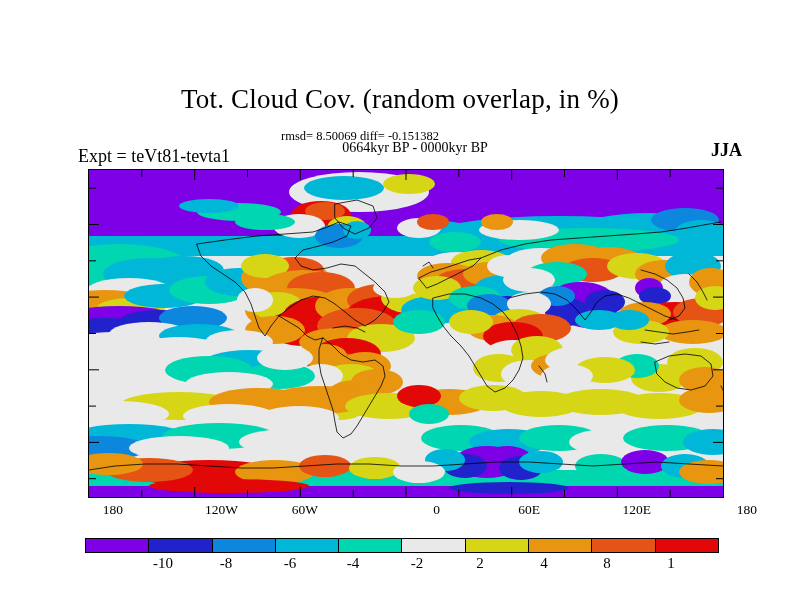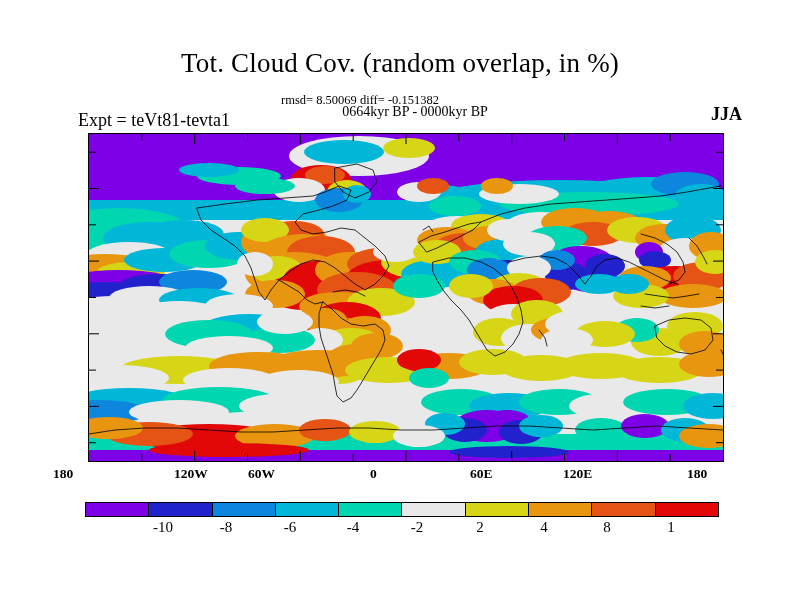--- a/index.html
+++ b/index.html
@@ -1,21 +1,21 @@
 <!DOCTYPE html>
 <html><head>
 <meta charset="utf-8">
 <style>
   html,body{margin:0;padding:0;}
   body{
     width:800px;height:600px;background:#ffffff;
     font-family:"Liberation Serif", serif;
     position:relative;overflow:hidden;
   }
-  #page{position:absolute;inset:0;}
+  #page{position:absolute;inset:0;margin-top:36px;}
 
   .txt{position:absolute;white-space:nowrap;color:#000;}
 
   #title{
     left:0;right:0;top:48px;text-align:center;
     font-size:27px;letter-spacing:.2px;
   }
   #stats{
     left:0;right:0;top:93px;text-align:center;
     font-size:12.5px;padding-right:80px;
@@ -29,23 +29,22 @@
 
   
   #plot{
     position:absolute;left:88px;top:133px;
     width:634px;height:327px;
     border:1px solid #000;box-sizing:content-box;
     background:#ffffff;overflow:hidden;
   }
   #plot svg{display:block;width:634px;height:327px;}
   .xlab{
-    position:absolute;top:466px;font-size:13.5px;text-align:left;
+    position:absolute;top:466px;font-size:13.5px;text-align:right;
     width:70px;
-    font-weight:bold;
   }
 
   
   #cbar{
     position:absolute;left:85px;top:502px;width:634px;height:15px;
     border:1px solid #000;box-sizing:border-box;display:flex;
   }
   #cbar .band{flex:1 1 0;height:100%;border-right:1px solid #000;}
   #cbar .band:last-child{border-right:none;}
   .cblab{
@@ -396,25 +395,25 @@
           <line x1="634" y1="199.8" x2="624" y2="199.8"></line>
           <line x1="634" y1="236.1" x2="627" y2="236.1"></line>
           <line x1="634" y1="272.4" x2="624" y2="272.4"></line>
           <line x1="634" y1="308.7" x2="627" y2="308.7"></line>
         </g>
       </g>
     </svg>
   </div>
 
   <div class="txt xlab" style="left:53px">180</div>
-  <div class="txt xlab" style="left:174px">120W</div>
+  <div class="txt xlab" style="left:168px">120W</div>
   <div class="txt xlab" style="left:248px">60W</div>
   <div class="txt xlab" style="left:370px">0</div>
   <div class="txt xlab" style="left:470px">60E</div>
-  <div class="txt xlab" style="left:563px">120E</div>
+  <div class="txt xlab" style="left:581px">120E</div>
   <div class="txt xlab" style="left:687px">180</div>
 
   <div id="cbar">
       <div class="band" title="&lt; -10" style="background: rgb(125, 0, 230);"></div>
       <div class="band" title="-10 to -8" style="background: rgb(34, 34, 204);"></div>
       <div class="band" title="-8 to -6" style="background: rgb(13, 134, 222);"></div>
       <div class="band" title="-6 to -4" style="background: rgb(0, 183, 216);"></div>
       <div class="band" title="-4 to -2" style="background: rgb(0, 214, 176);"></div>
       <div class="band" title="-2 to 2" style="background: rgb(233, 233, 233);"></div>
       <div class="band" title="2 to 4" style="background: rgb(214, 214, 23);"></div>

